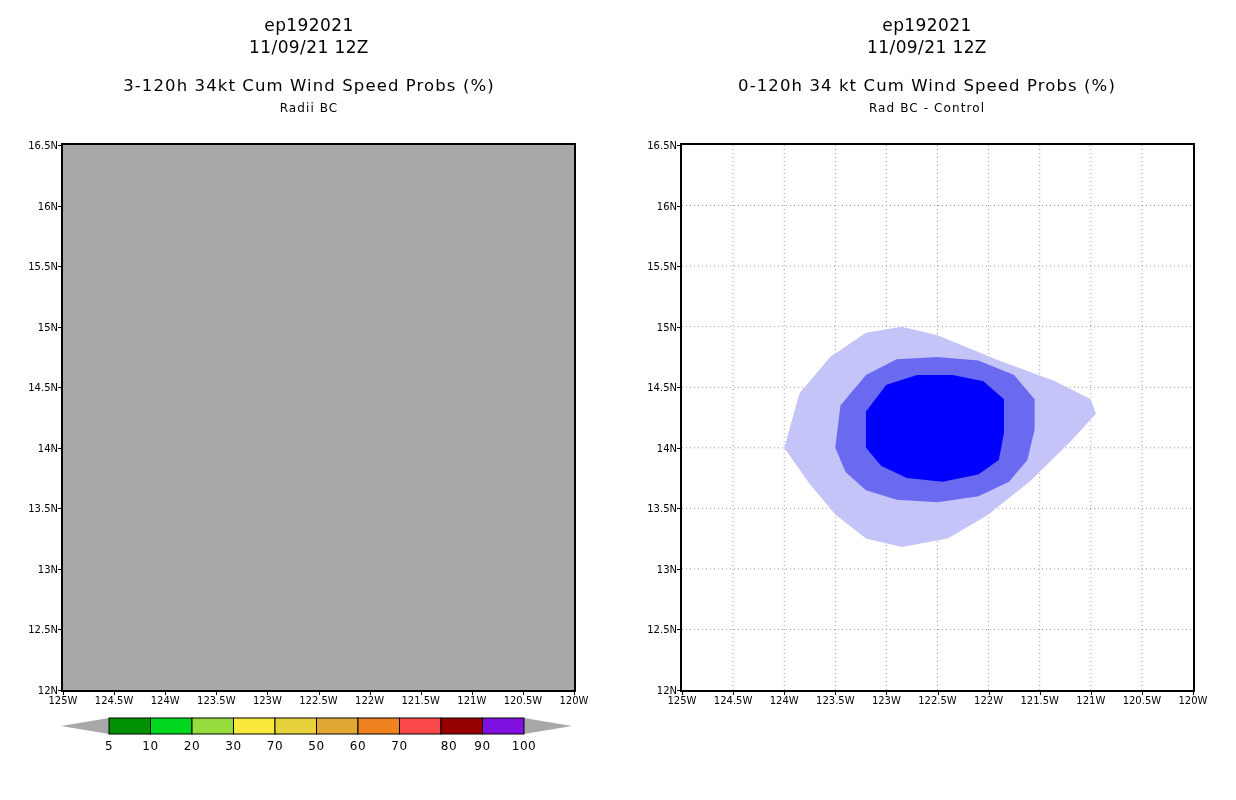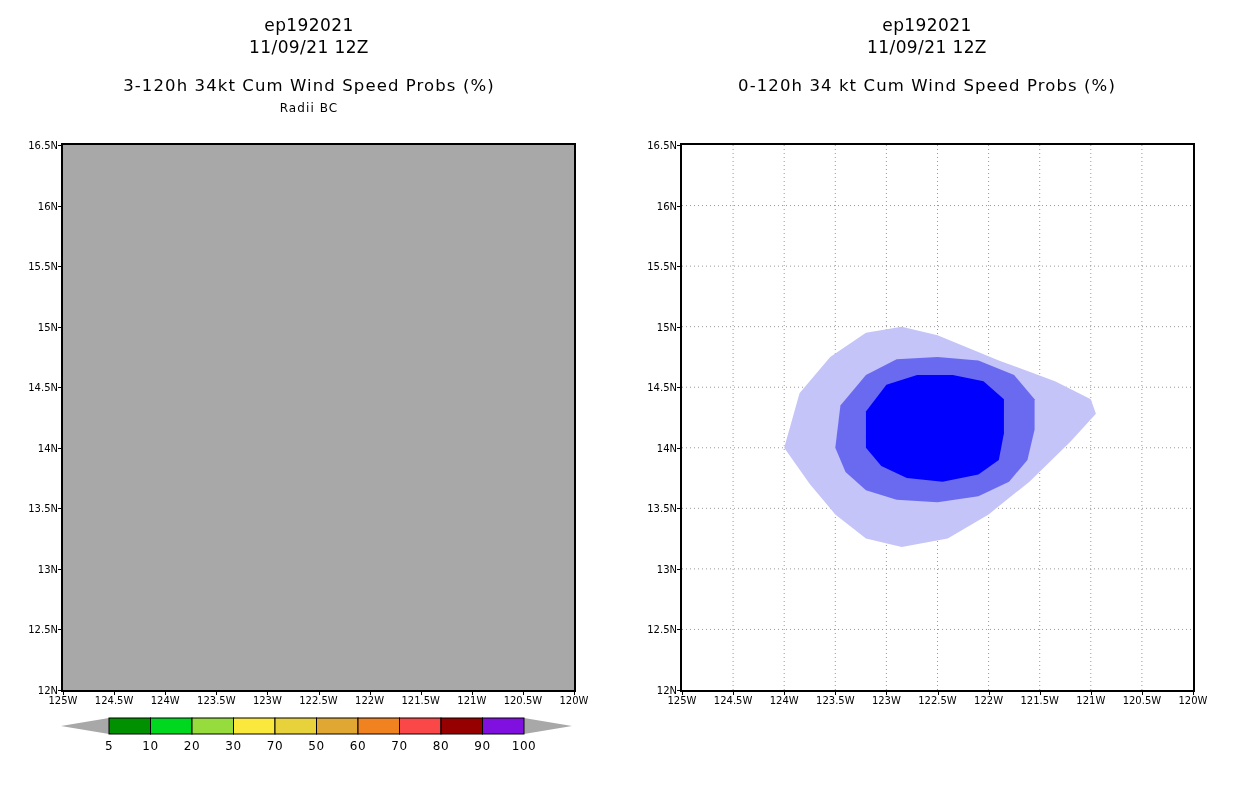--- a/index.html
+++ b/index.html
@@ -215,32 +215,33 @@
       </svg>
     <div class="cbar-labels" id="cbar-left-labels">
         <span style="left: 48px;">5</span>
         <span style="left: 89.5px;">10</span>
         <span style="left: 131px; text-align: right;">20</span>
         <span style="left: 172.5px;">30</span>
         <span style="left: 214px;">70</span>
         <span style="left: 255.5px;">50</span>
         <span style="left: 297px;">60</span>
         <span style="left: 338.5px;">70</span>
-        <span style="left: 380px;">80</span>
+        <span style="left: 388px;">80</span>
         <span style="left: 421.5px;">90</span>
         <span style="left: 463px;">100</span>
       </div>
   </div>
 </div>
 
 <div class="panel" id="panel-right">
   <div class="titles">
     <div class="t-storm">ep192021</div>
     <div class="t-date">11/09/21 12Z</div>
     <div class="t-main">0-120h 34 kt Cum Wind Speed Probs (%)</div>
+    <div class="t-sub">Rad BC - Control</div>
   </div>
 
   <div class="plotwrap" id="plot-right-wrap">
     <div class="plotbox" id="plot-right" style="background: rgb(255, 255, 255);">
       <svg class="gridsvg" id="grid-right" width="511" height="545">
           <line x1="51.1" x2="51.1" y1="0" y2="545" stroke="#999999" stroke-width="1" stroke-dasharray="1,3"></line>
           <line x1="102.2" x2="102.2" y1="0" y2="545" stroke="#999999" stroke-width="1" stroke-dasharray="1,3"></line>
           <line x1="153.29999999999998" x2="153.29999999999998" y1="0" y2="545" stroke="#999999" stroke-width="1" stroke-dasharray="1,3"></line>
           <line x1="204.4" x2="204.4" y1="0" y2="545" stroke="#999999" stroke-width="1" stroke-dasharray="1,3"></line>
           <line x1="255.5" x2="255.5" y1="0" y2="545" stroke="#999999" stroke-width="1" stroke-dasharray="1,3"></line>

